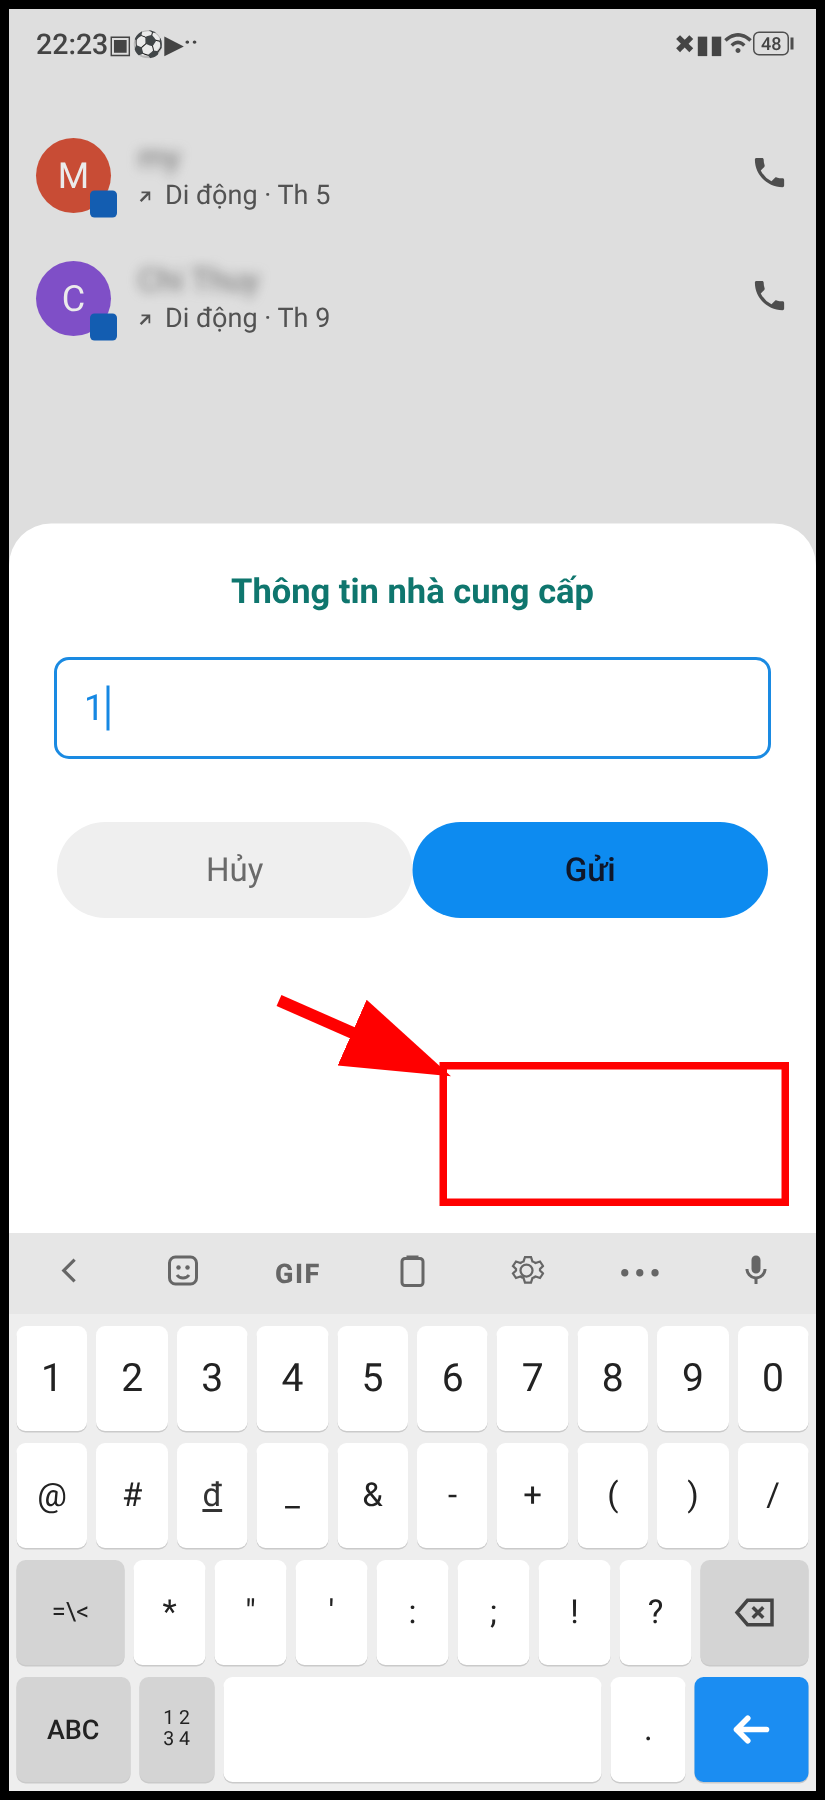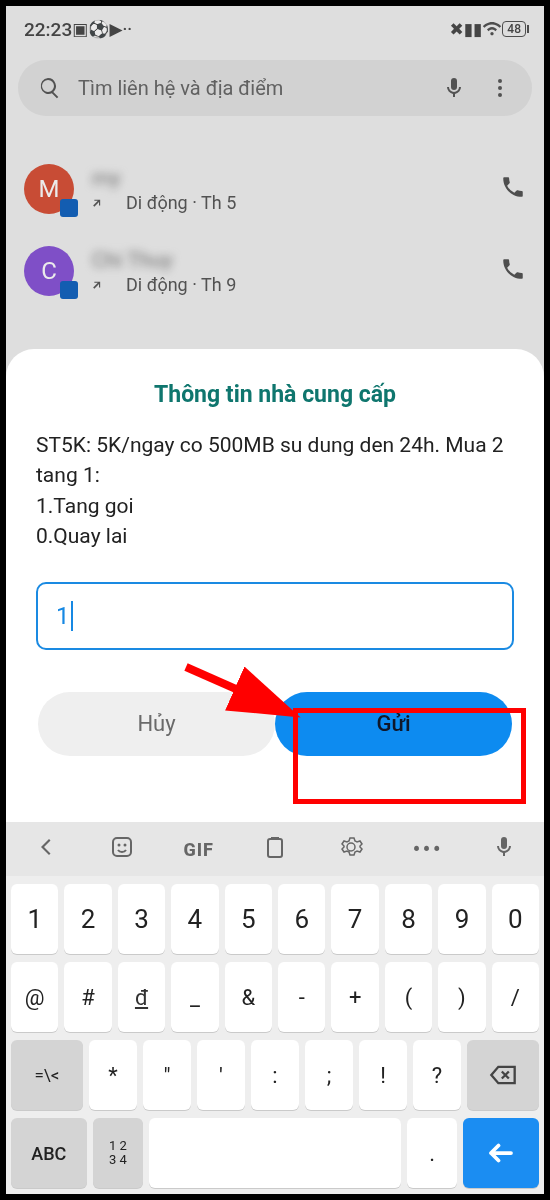--- a/index.html
+++ b/index.html
@@ -18,21 +18,21 @@
   .searchbar .mic { margin-right:22px; }
   
   .contacts { padding:24px 18px 0 18px; }
   .contact { display:flex; align-items:center; height:82px; }
   .avatar { width:50px; height:50px; border-radius:50%; color:#fff; display:flex; align-items:center; justify-content:center; font-size:24px; position:relative; }
   .avatar.m { background:#d9533a; }
   .avatar.c { background:#8a56d8; }
   .avatar .badge { position:absolute; right:-4px; bottom:-3px; width:18px; height:18px; background:#1565c0; border-radius:3px;}
   .cinfo { margin-left:18px; flex:1; }
   .cname { font-size:21px; color:#777; filter:blur(4px); }
-  .cline { font-size:18px; color:#5a5a5a; display:flex; align-items:center; gap:20px; margin-top:2px;}
+  .cline { font-size:18px; color:#5a5a5a; display:flex; align-items:center; gap:4px; margin-top:2px;}
   .cline svg { width:14px; height:14px; fill:#5a5a5a;}
   .callic svg { width:26px; height:26px; fill:#555;}
   
   .sheet { position:absolute; left:0; right:0; top:343px; bottom:0; background:#fff; border-radius:28px 28px 0 0; z-index:3; display:flex; flex-direction:column; }
   .sheet-inner { padding:32px 30px 18px 30px; }
   .sheet-title { text-align:center; font-weight:700; font-size:23px; color:#0f766e; margin-bottom:22px;}
   .sheet-body { font-size:21px; color:#222; line-height:1.45; white-space:pre-line;}
   .inputwrap { margin-top:30px; border:2px solid #1a8ae2; border-radius:10px; height:68px; display:flex; align-items:center; padding:0 18px;}
   .inputwrap .val { font-size:24px; color:#1688e3;}
   .cursor { width:2px; height:30px; background:#1688e3; margin-left:1px;}
@@ -82,34 +82,20 @@
       <span class="sico">▮▮</span>
       <span class="sico">
         <svg viewBox="0 0 24 24">
             <path d="M12 18c1 0 2 1 2 2s-1 2-2 2-2-1-2-2 1-2 2-2zm0-6c3 0 5 2 6 3l-2 2c-1-1-2-2-4-2s-3 1-4 2l-2-2c1-1 3-3 6-3zm0-6c5 0 9 3 11 5l-2 2c-2-2-5-4-9-4s-7 2-9 4L1 11c2-2 6-5 11-5z"></path>
           </svg>
       </span>
       <span class="sico" style="border:1.5px solid #555;border-radius:4px;padding:0 4px;font-size:12px;position:relative;">48<span style="position:absolute;right:-4px;top:3px;width:2px;height:8px;background:#555;"></span></span>
     </div>
   </div>
 
-  <div class="searchbar">
-    <svg viewBox="0 0 24 24">
-        <path d="M10 2a8 8 0 015.3 13.9l5 5-1.4 1.4-5-5A8 8 0 1110 2zm0 2a6 6 0 100 12 6 6 0 000-12z"></path>
-      </svg>
-    <div class="spl">Tìm liên hệ và địa điểm</div>
-    <svg class="mic" viewBox="0 0 24 24">
-        <path d="M12 14a3 3 0 003-3V5a3 3 0 10-6 0v6a3 3 0 003 3zm5-3a5 5 0 01-10 0H5a7 7 0 006 6.9V21h2v-3.1A7 7 0 0019 11h-2z"></path>
-      </svg>
-    <svg viewBox="0 0 24 24">
-        <circle cx="12" cy="5" r="2"></circle>
-        <circle cx="12" cy="12" r="2"></circle>
-        <circle cx="12" cy="19" r="2"></circle>
-      </svg>
-  </div>
 
   <div class="contacts">
     <div class="contact">
       <div class="avatar m">
           <span>M</span>
           <div class="badge"></div>
         </div>
       <div class="cinfo">
         <div class="cname">my</div>
         <div class="cline">
@@ -139,23 +125,20 @@
       </div>
       <div class="callic"><svg viewBox="0 0 24 24">
             <path d="M6.6 10.8a15 15 0 006.6 6.6l2.2-2.2c.3-.3.7-.3 1-.2 1.1.4 2.3.6 3.6.6.6 0 1 .4 1 1V20c0 .6-.4 1-1 1C10.6 21 3 13.4 3 4c0-.6.4-1 1-1h3.4c.6 0 1 .4 1 1 0 1.3.2 2.5.6 3.6.1.3 0 .7-.2 1l-2.2 2.2z"></path>
           </svg></div>
     </div>
   </div>
 
   <div class="sheet">
     <div class="sheet-inner">
       <div class="sheet-title">Thông tin nhà cung cấp</div>
-      <div class="sheet-body">ST5K: 5K/ngay co 500MB su dung den 24h. Mua 2 tang 1:
-1.Tang goi
-0.Quay lai</div>
       <div class="inputwrap">
         <span class="val">1</span>
         <span class="cursor"></span>
       </div>
       <div class="buttons">
         <div class="btn btn-cancel">Hủy</div>
         <div class="btn btn-send">Gửi</div>
       </div>
     </div>
   </div>

